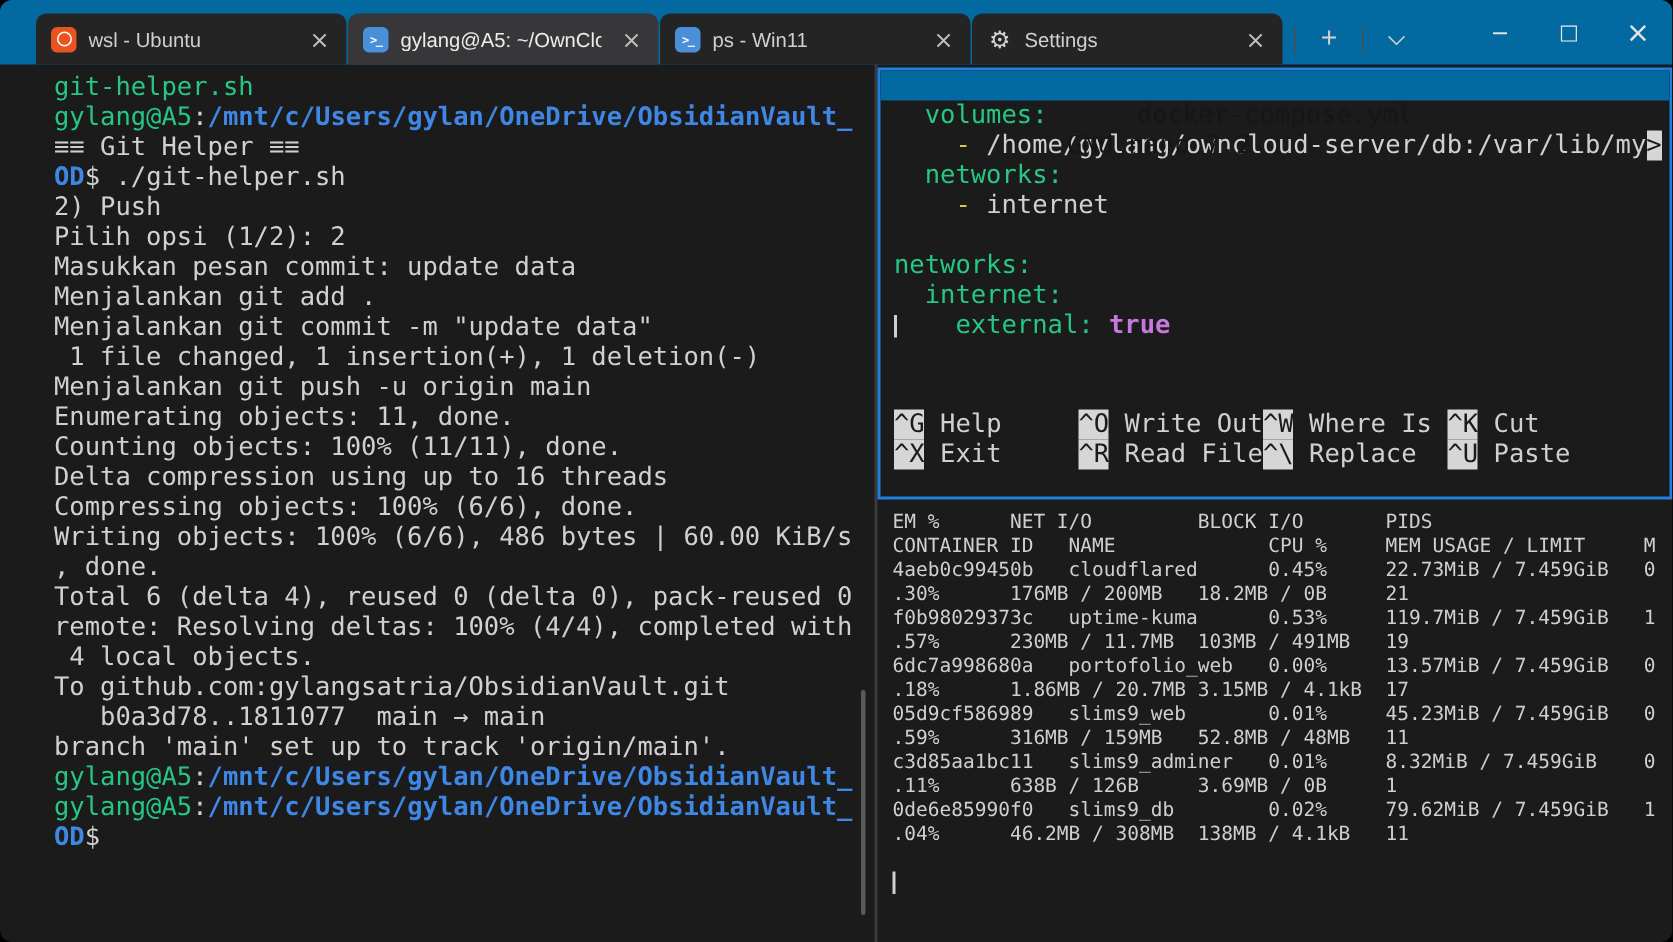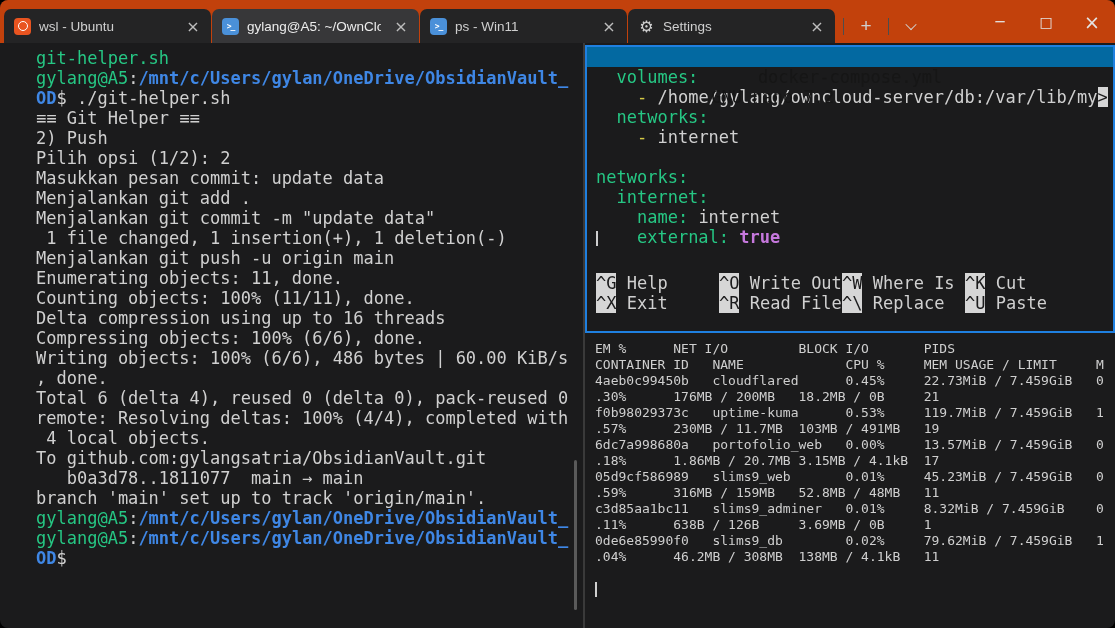--- a/index.html
+++ b/index.html
@@ -3,22 +3,22 @@
 <meta charset="utf-8">
 <style>
   html,body{margin:0;padding:0;background:#000;}
   .window{
     width:1115px;height:628px;position:relative;overflow:hidden;
     background:#1b1b1c;border-radius:8px;
     font-family:"DejaVu Sans Mono",monospace;
   }
   
   .titlebar{
-    height:43px;background:#c2410c;display:flex;align-items:flex-end;
-    padding-left:4px;box-sizing:border-box;
+    height:43px;background:#0369a1;display:flex;align-items:flex-end;
+    padding-left:24px;box-sizing:border-box;
   }
   .tabstrip{display:flex;align-items:flex-end;height:100%;}
   .tab{
     width:207px;height:34px;display:flex;align-items:center;gap:8px;
     padding:0 6px 0 10px;box-sizing:border-box;border-radius:7px 7px 0 0;
     background:#242425;margin-right:1px;cursor:default;
   }
   .tab.active{background:#373739;}
   .tab-label{
     flex:1;font-family:"Liberation Sans",sans-serif;font-size:13.5px;
@@ -147,22 +147,22 @@
         </button>
     </div>
   </div>
 
   <div class="content">
 
     <div class="pane-left lines-big">
       <div>
           <div class="tline"><span class="c-g">git-helper.sh</span></div>
           <div class="tline"><span class="c-g">gylang@A5</span><span class="c-fg">:</span><span class="c-b">/mnt/c/Users/gylan/OneDrive/ObsidianVault_</span></div>
+          <div class="tline"><span class="c-fg">≡≡ Git Helper ≡≡</span></div>
           <div class="tline"><span class="c-b">OD</span><span class="c-fg">$ ./git-helper.sh</span></div>
-          <div class="tline"><span class="c-fg">≡≡ Git Helper ≡≡</span></div>
           <div class="tline"><span class="c-fg">2) Push</span></div>
           <div class="tline"><span class="c-fg">Pilih opsi (1/2): 2</span></div>
           <div class="tline"><span class="c-fg">Masukkan pesan commit: update data</span></div>
           <div class="tline"><span class="c-fg">Menjalankan git add .</span></div>
           <div class="tline"><span class="c-fg">Menjalankan git commit -m "update data"</span></div>
           <div class="tline"><span class="c-fg"> 1 file changed, 1 insertion(+), 1 deletion(-)</span></div>
           <div class="tline"><span class="c-fg">Menjalankan git push -u origin main</span></div>
           <div class="tline"><span class="c-fg">Enumerating objects: 11, done.</span></div>
           <div class="tline"><span class="c-fg">Counting objects: 100% (11/11), done.</span></div>
           <div class="tline"><span class="c-fg">Delta compression using up to 16 threads</span></div>
@@ -192,21 +192,20 @@
           <span class="app">GNU nano 7.2</span>
         </div>
         <div class="nano-body">
             <div class="tline"><span class="c-g">  volumes:</span></div>
             <div class="tline"><span class="c-fg">    </span><span class="c-y">-</span><span class="c-fg"> /home/gylang/owncloud-server/db:/var/lib/my</span><span class="c-inv">&gt;</span></div>
             <div class="tline"><span class="c-g">  networks:</span></div>
             <div class="tline"><span class="c-fg">    </span><span class="c-y">-</span><span class="c-fg"> internet</span></div>
             <div class="tline"></div>
             <div class="tline"><span class="c-g">networks:</span></div>
             <div class="tline"><span class="c-g">  internet:</span></div>
-            <div class="tline"><span class="c-fg">    </span><span class="c-g">name:</span><span class="c-fg"> internet</span></div>
             <div class="tline"><span class="c-cursor"></span><span class="c-fg">    </span><span class="c-g">external:</span><span class="c-fg"> </span><span class="c-m">true</span></div>
           </div>
         <div class="nano-spacer"></div>
         <div class="shortcuts" id="nano-shortcuts">
             <div class="sc"><span class="sc-key">^G</span><span> Help</span></div>
             <div class="sc"><span class="sc-key">^O</span><span> Write Out</span></div>
             <div class="sc"><span class="sc-key">^W</span><span> Where Is</span></div>
             <div class="sc"><span class="sc-key">^K</span><span> Cut</span></div>
             <div class="sc"><span class="sc-key">^X</span><span> Exit</span></div>
             <div class="sc"><span class="sc-key">^R</span><span> Read File</span></div>

